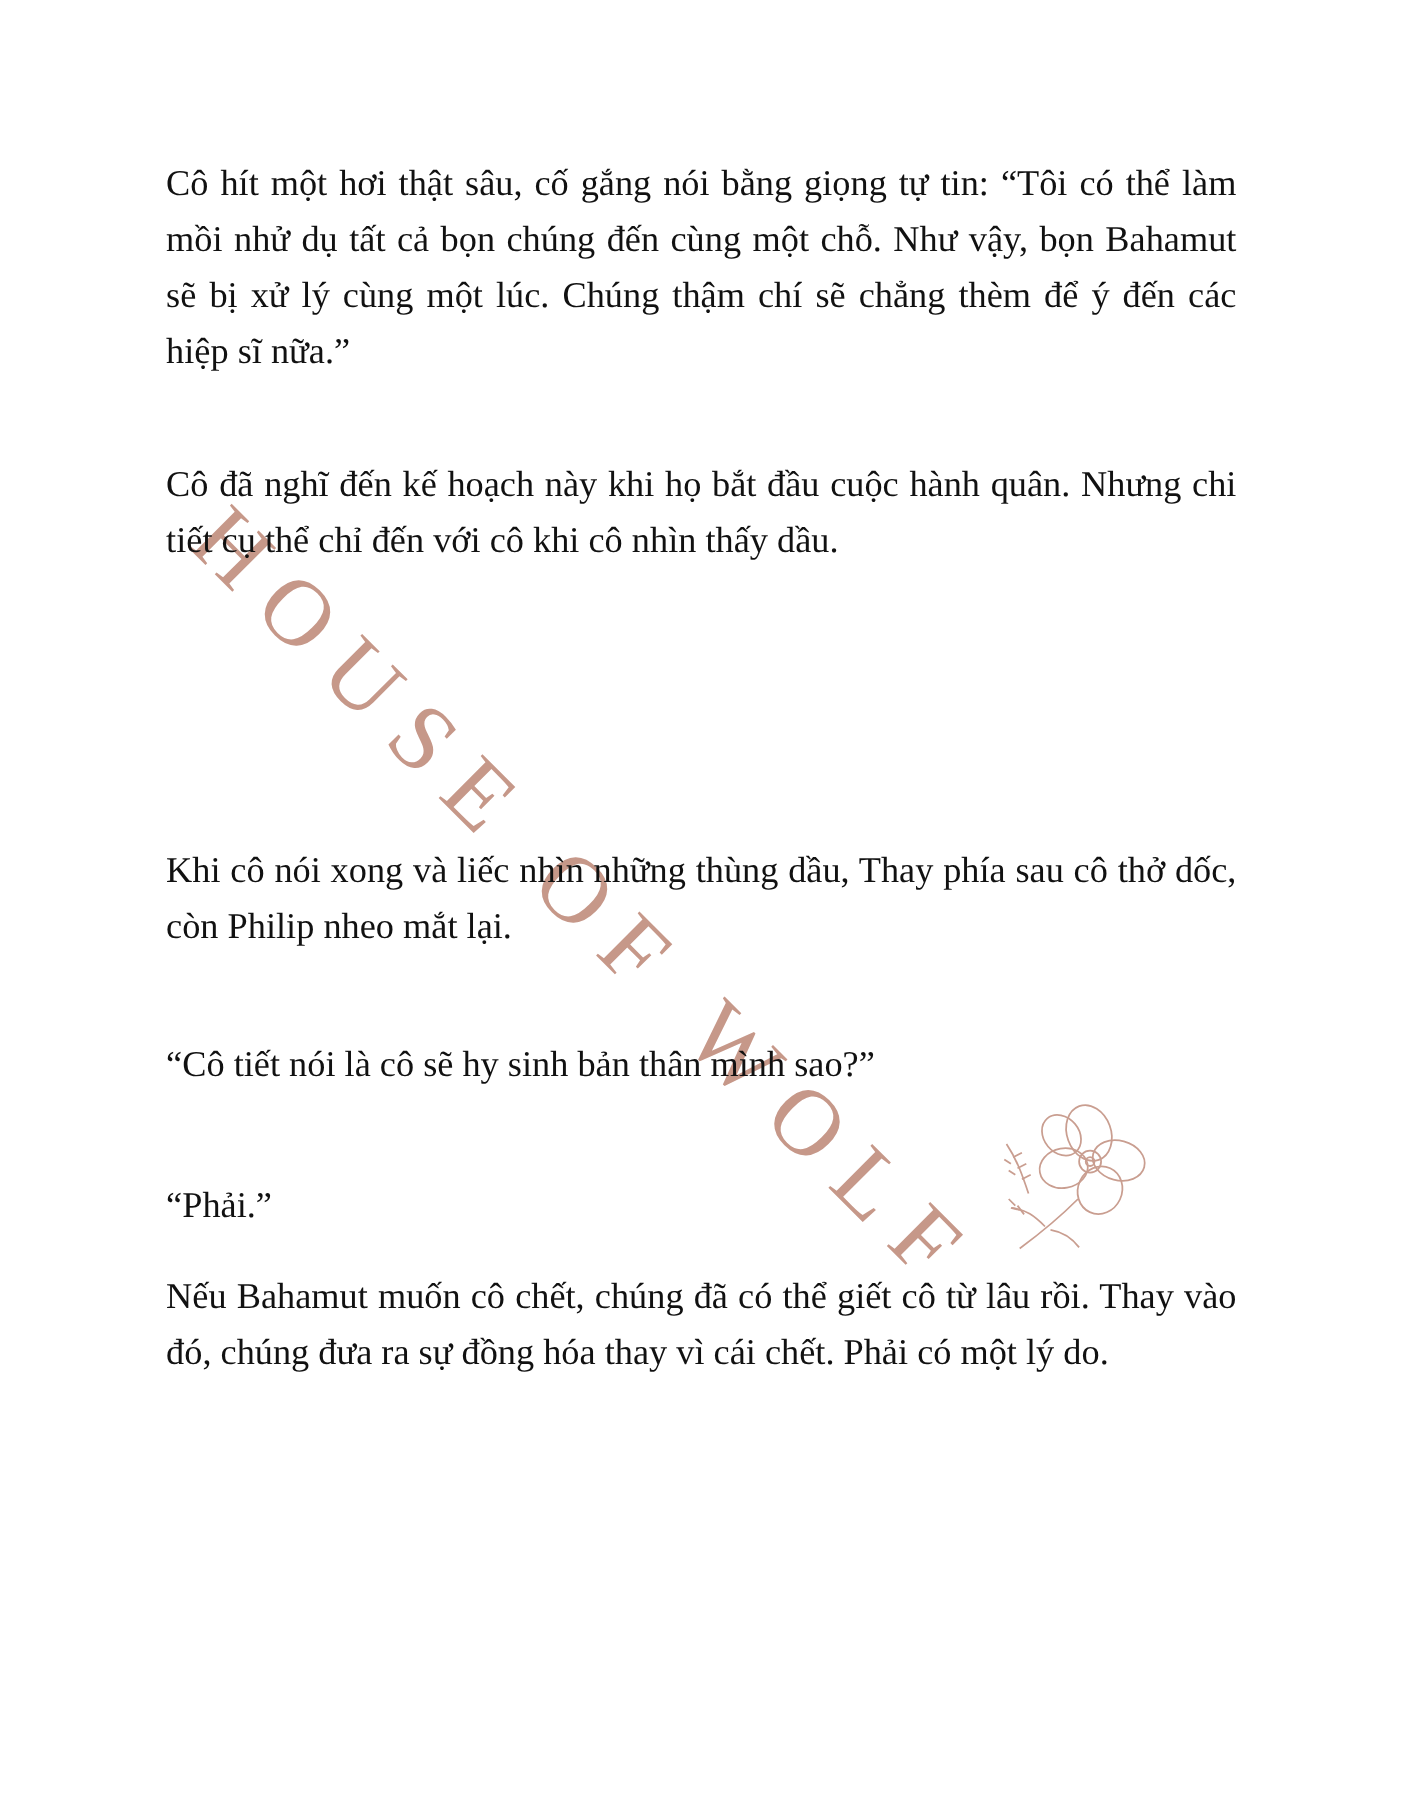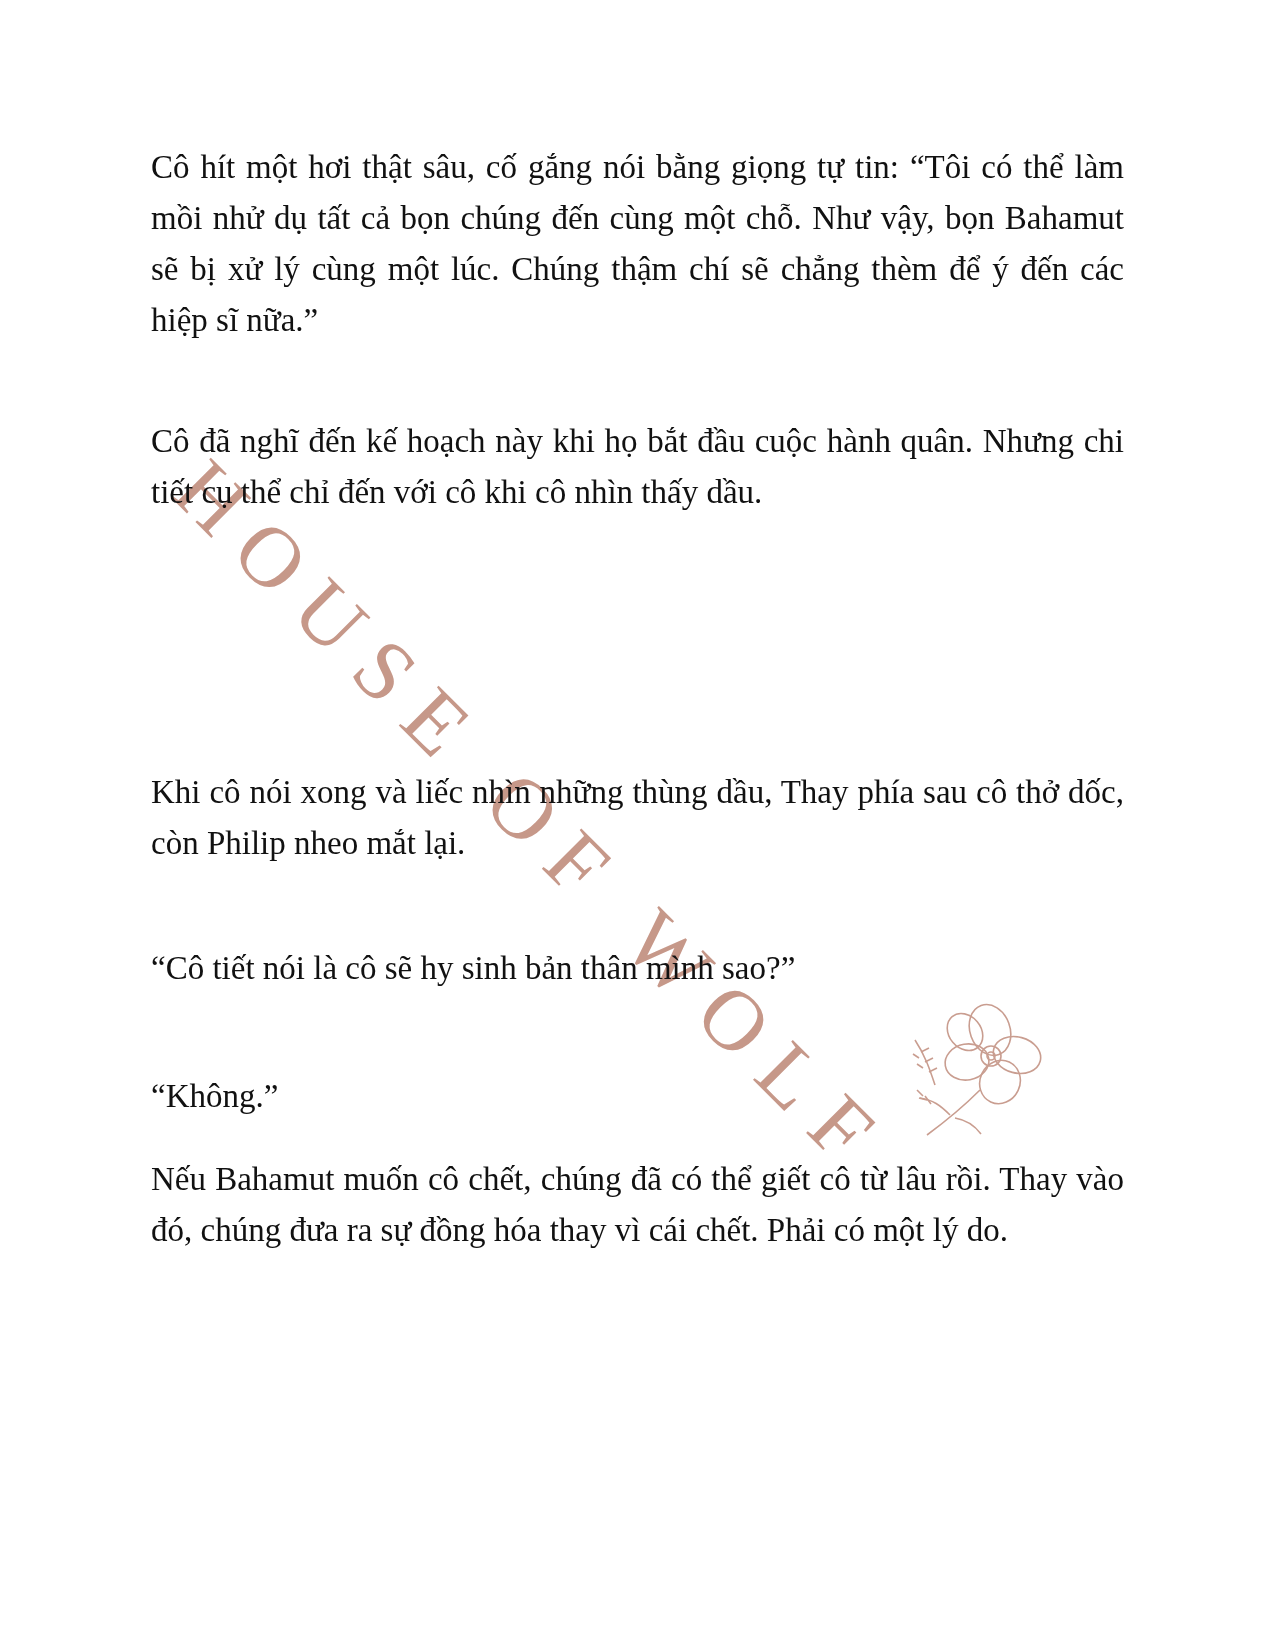--- a/index.html
+++ b/index.html
@@ -47,20 +47,20 @@
 
   <div class="text" style="top:767px;">
     <p class="last-line-left">Khi cô nói xong và liếc nhìn những thùng dầu, Thay phía sau cô thở dốc, còn Philip nheo mắt lại.</p>
   </div>
 
   <div class="text" style="top:943px;">
     <p class="last-line-left">“Cô tiết nói là cô sẽ hy sinh bản thân mình sao?”</p>
   </div>
 
   <div class="text" style="top:1071px;">
-    <p class="last-line-left">“Không.”</p>
+    <p class="last-line-left">“Phải.”</p>
   </div>
 
   <div class="text" style="top:1154px;">
     <p class="last-line-left">Nếu Bahamut muốn cô chết, chúng đã có thể giết cô từ lâu rồi. Thay vào đó, chúng đưa ra sự đồng hóa thay vì cái chết. Phải có một lý do.</p>
   </div>
 
 </div>
 
 </body></html>

